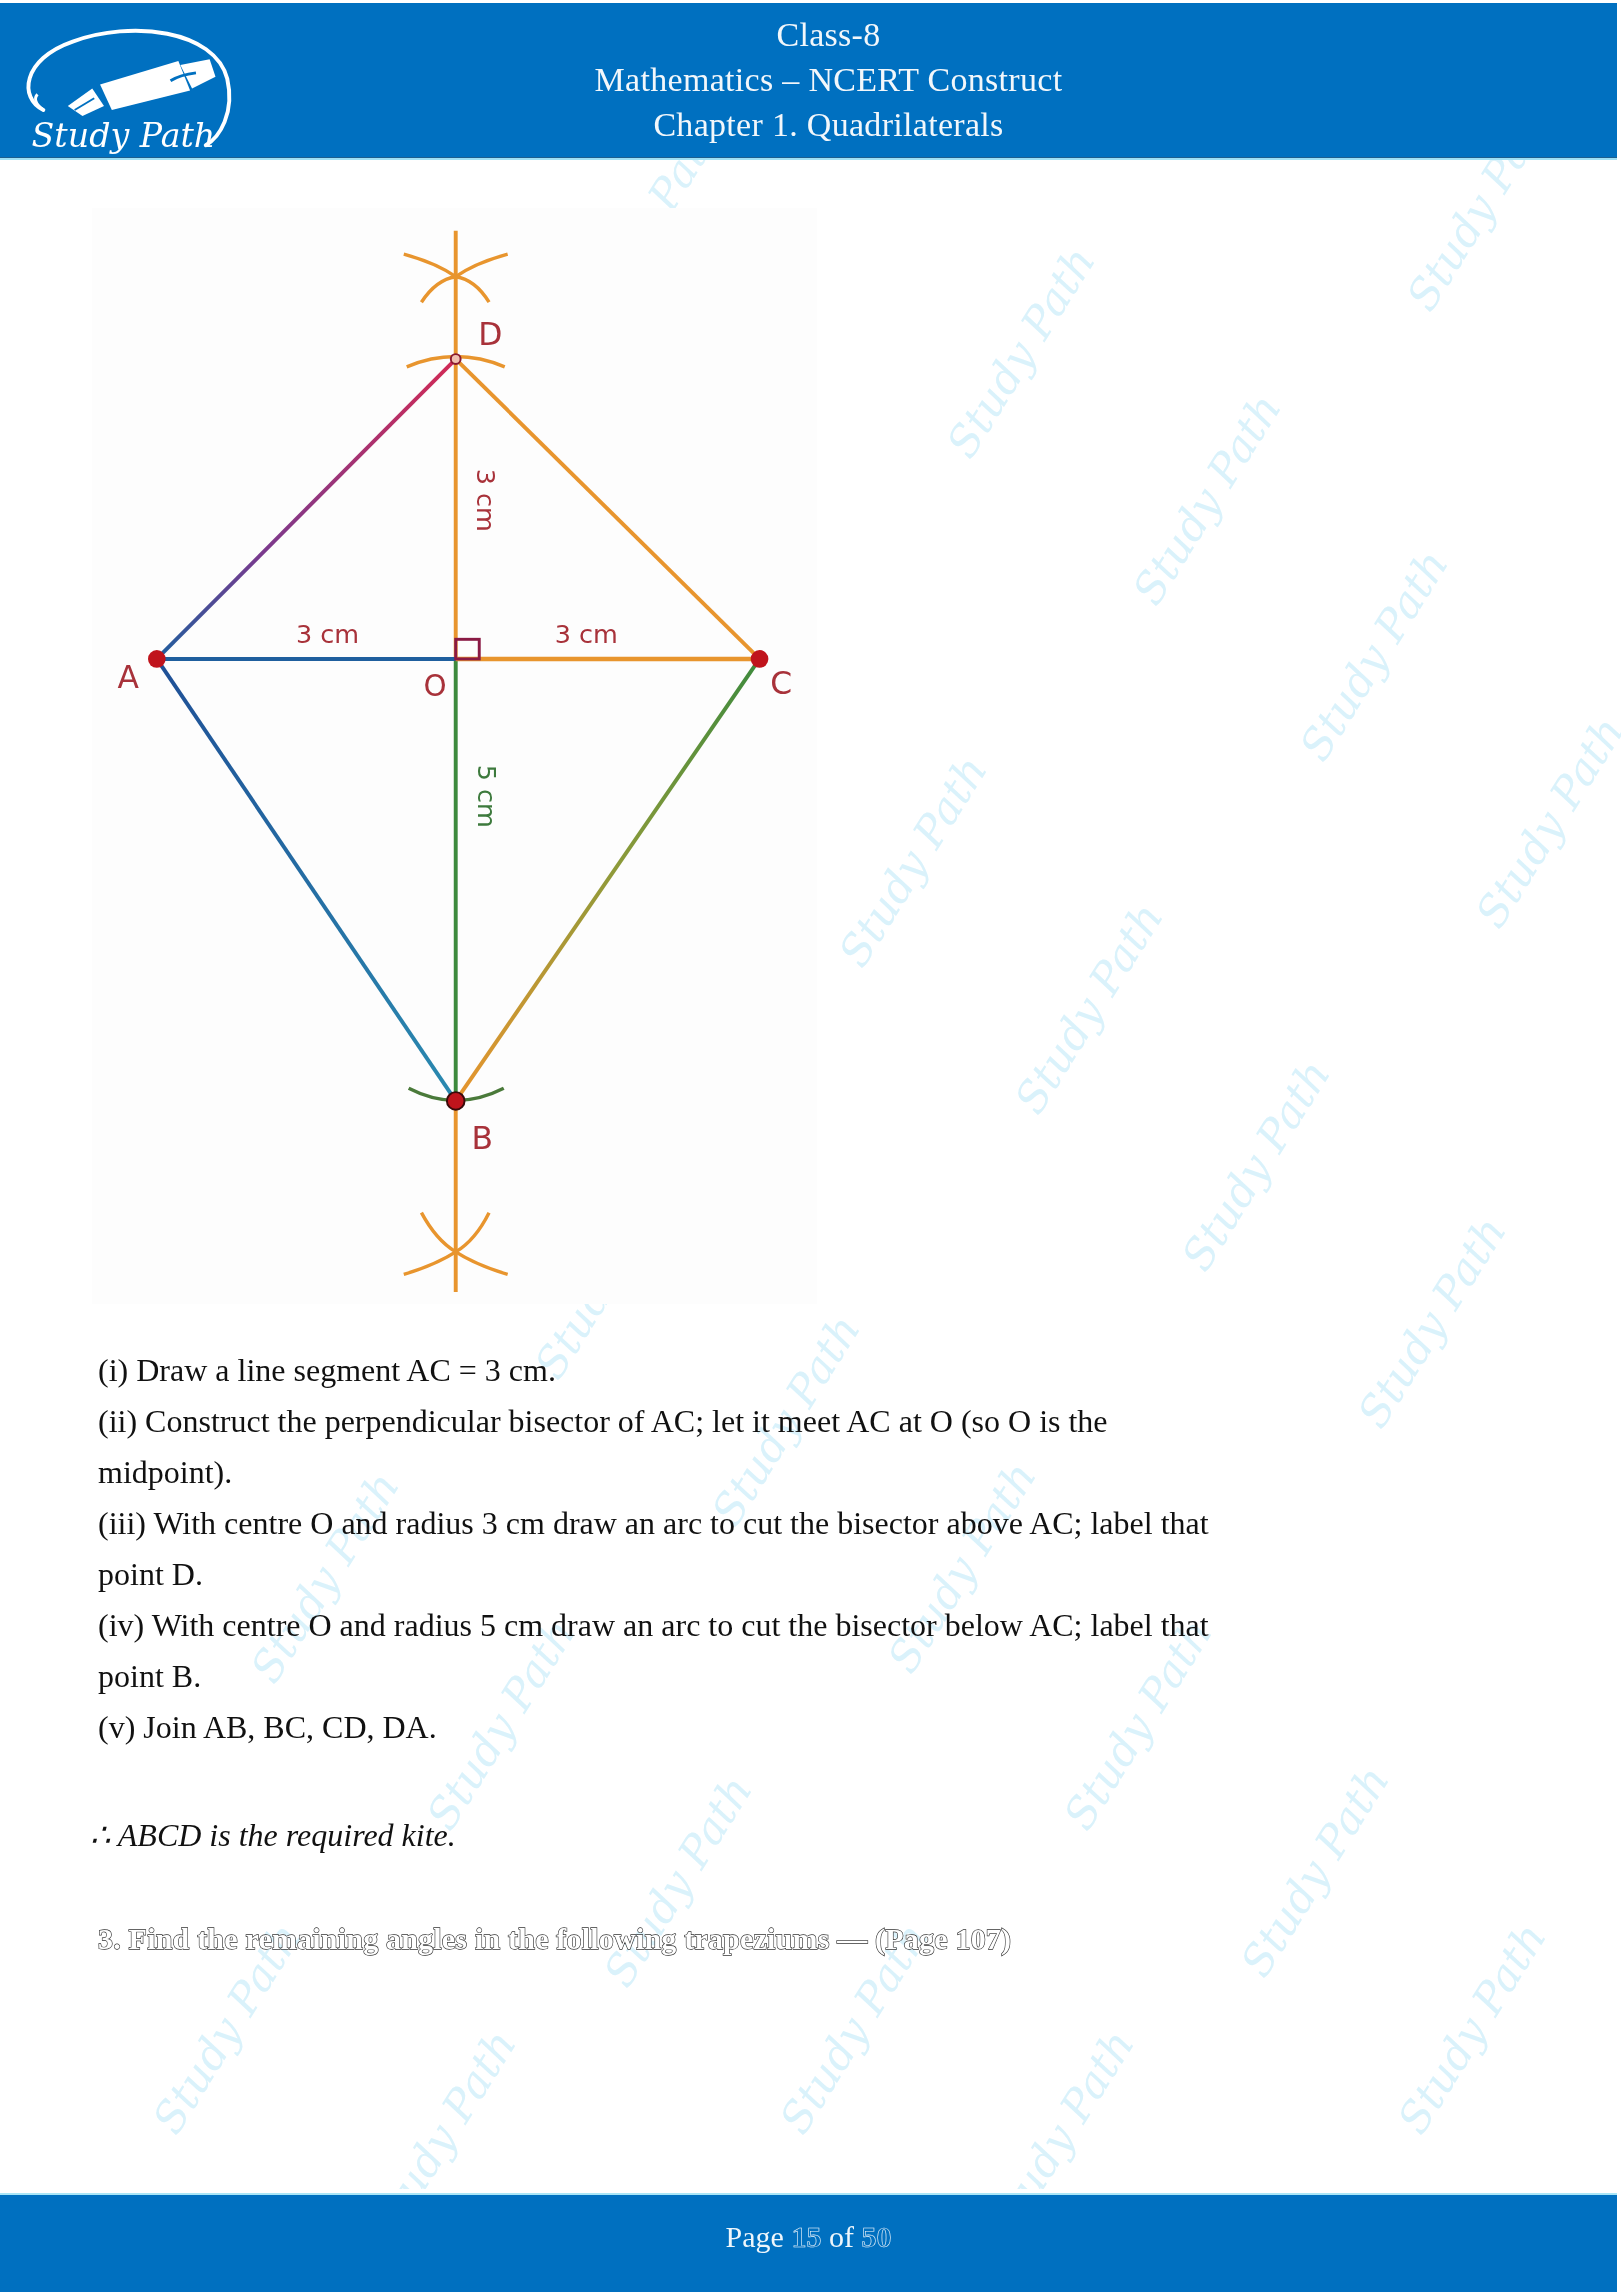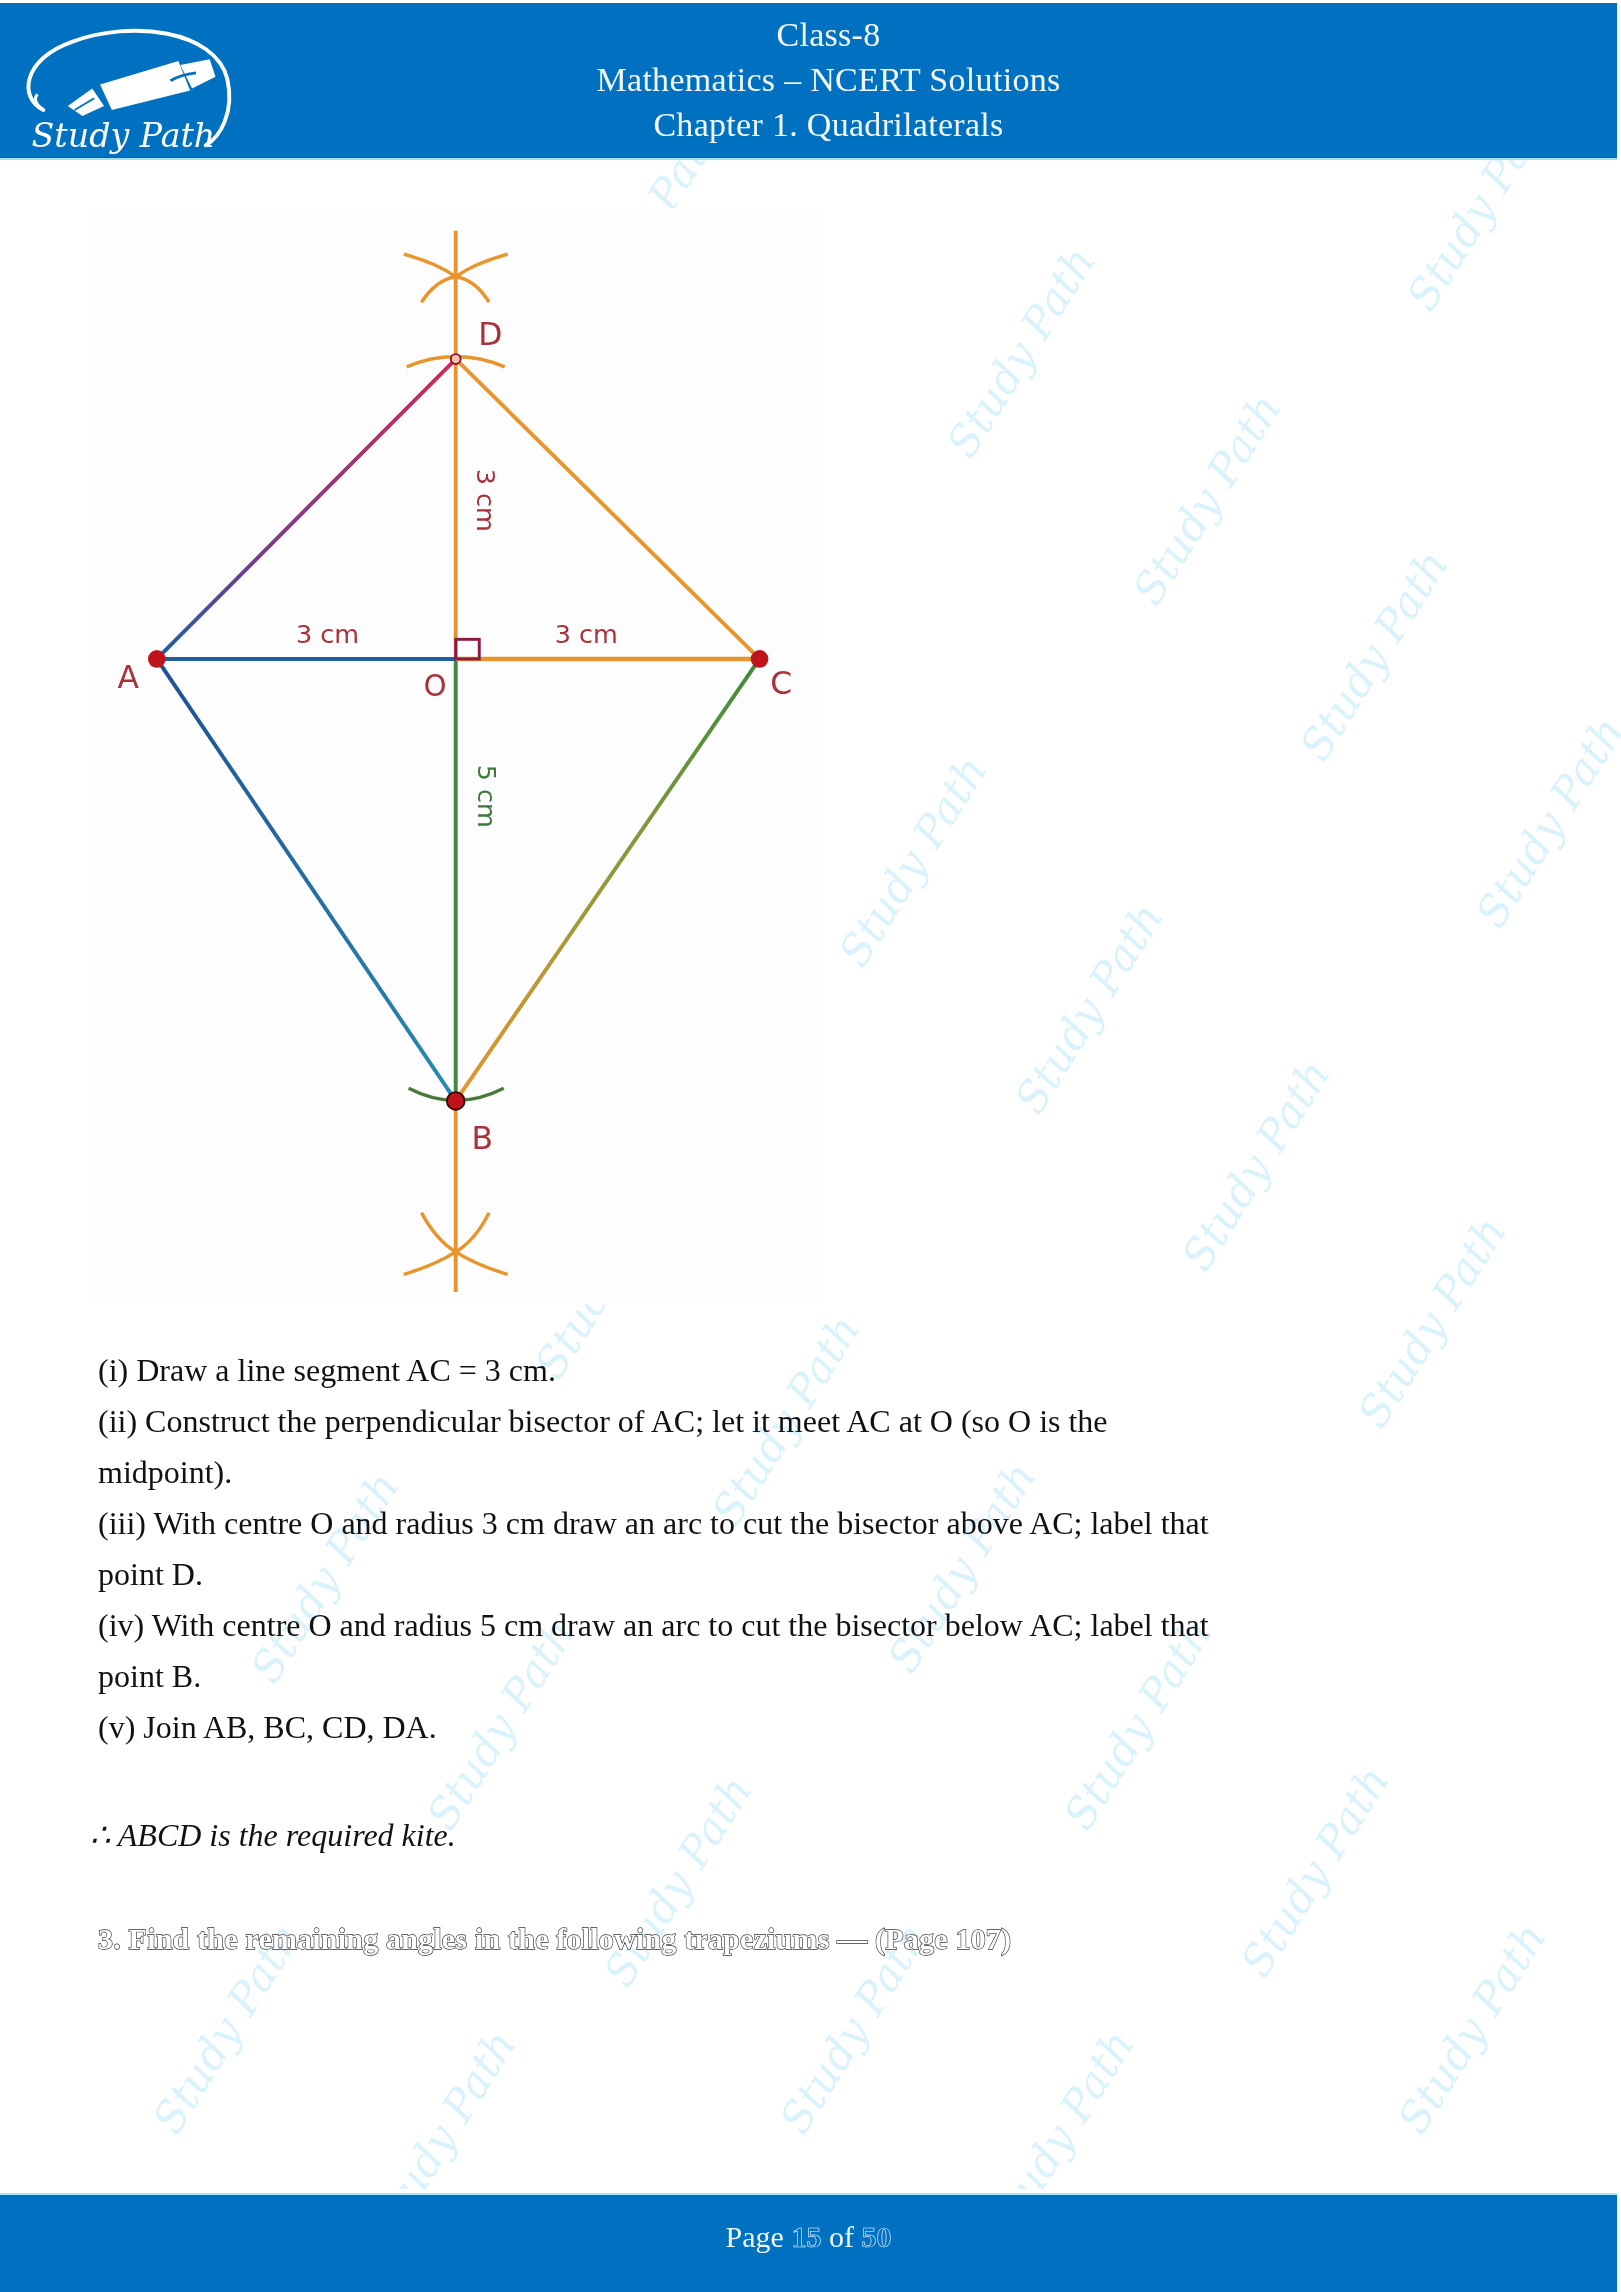--- a/index.html
+++ b/index.html
@@ -68,21 +68,21 @@
       <polygon points="55,88 80,70 92,88 70,98" fill="#ffffff"></polygon>
       <polygon points="88,66 168,42 180,72 100,92" fill="#ffffff"></polygon>
       <polygon points="170,46 200,40 206,58 182,70" fill="#ffffff"></polygon>
       <path d="M160 62 q 10 -6 26 -8" fill="none" stroke="#0070C0" stroke-width="3"></path>
       <line x1="62" y1="92" x2="82" y2="80" stroke="#0070C0" stroke-width="2"></line>
     </g>
     <text x="18" y="130" fill="#ffffff" font-family="DejaVu Serif, serif" font-style="italic" font-size="34">Study Path</text>
   </svg>
   <div class="title-block">
     <div>Class-8</div>
-    <div>Mathematics – NCERT Solutions</div>
+    <div>Mathematics – NCERT Construct</div>
     <div>Chapter 1. Quadrilaterals</div>
   </div>
 </div>
 
 <div class="watermarks">
   <span class="wm" style="left:529px; top:39px;">Study Path</span>
   <span class="wm" style="left:1362px; top:19.6px;">Study Path</span>
   <span class="wm" style="left:902px; top:167px;">Study Path</span>
   <span class="wm" style="left:1088px; top:314px;">Study Path</span>
   <span class="wm" style="left:1255px; top:470px;">Study Path</span>

